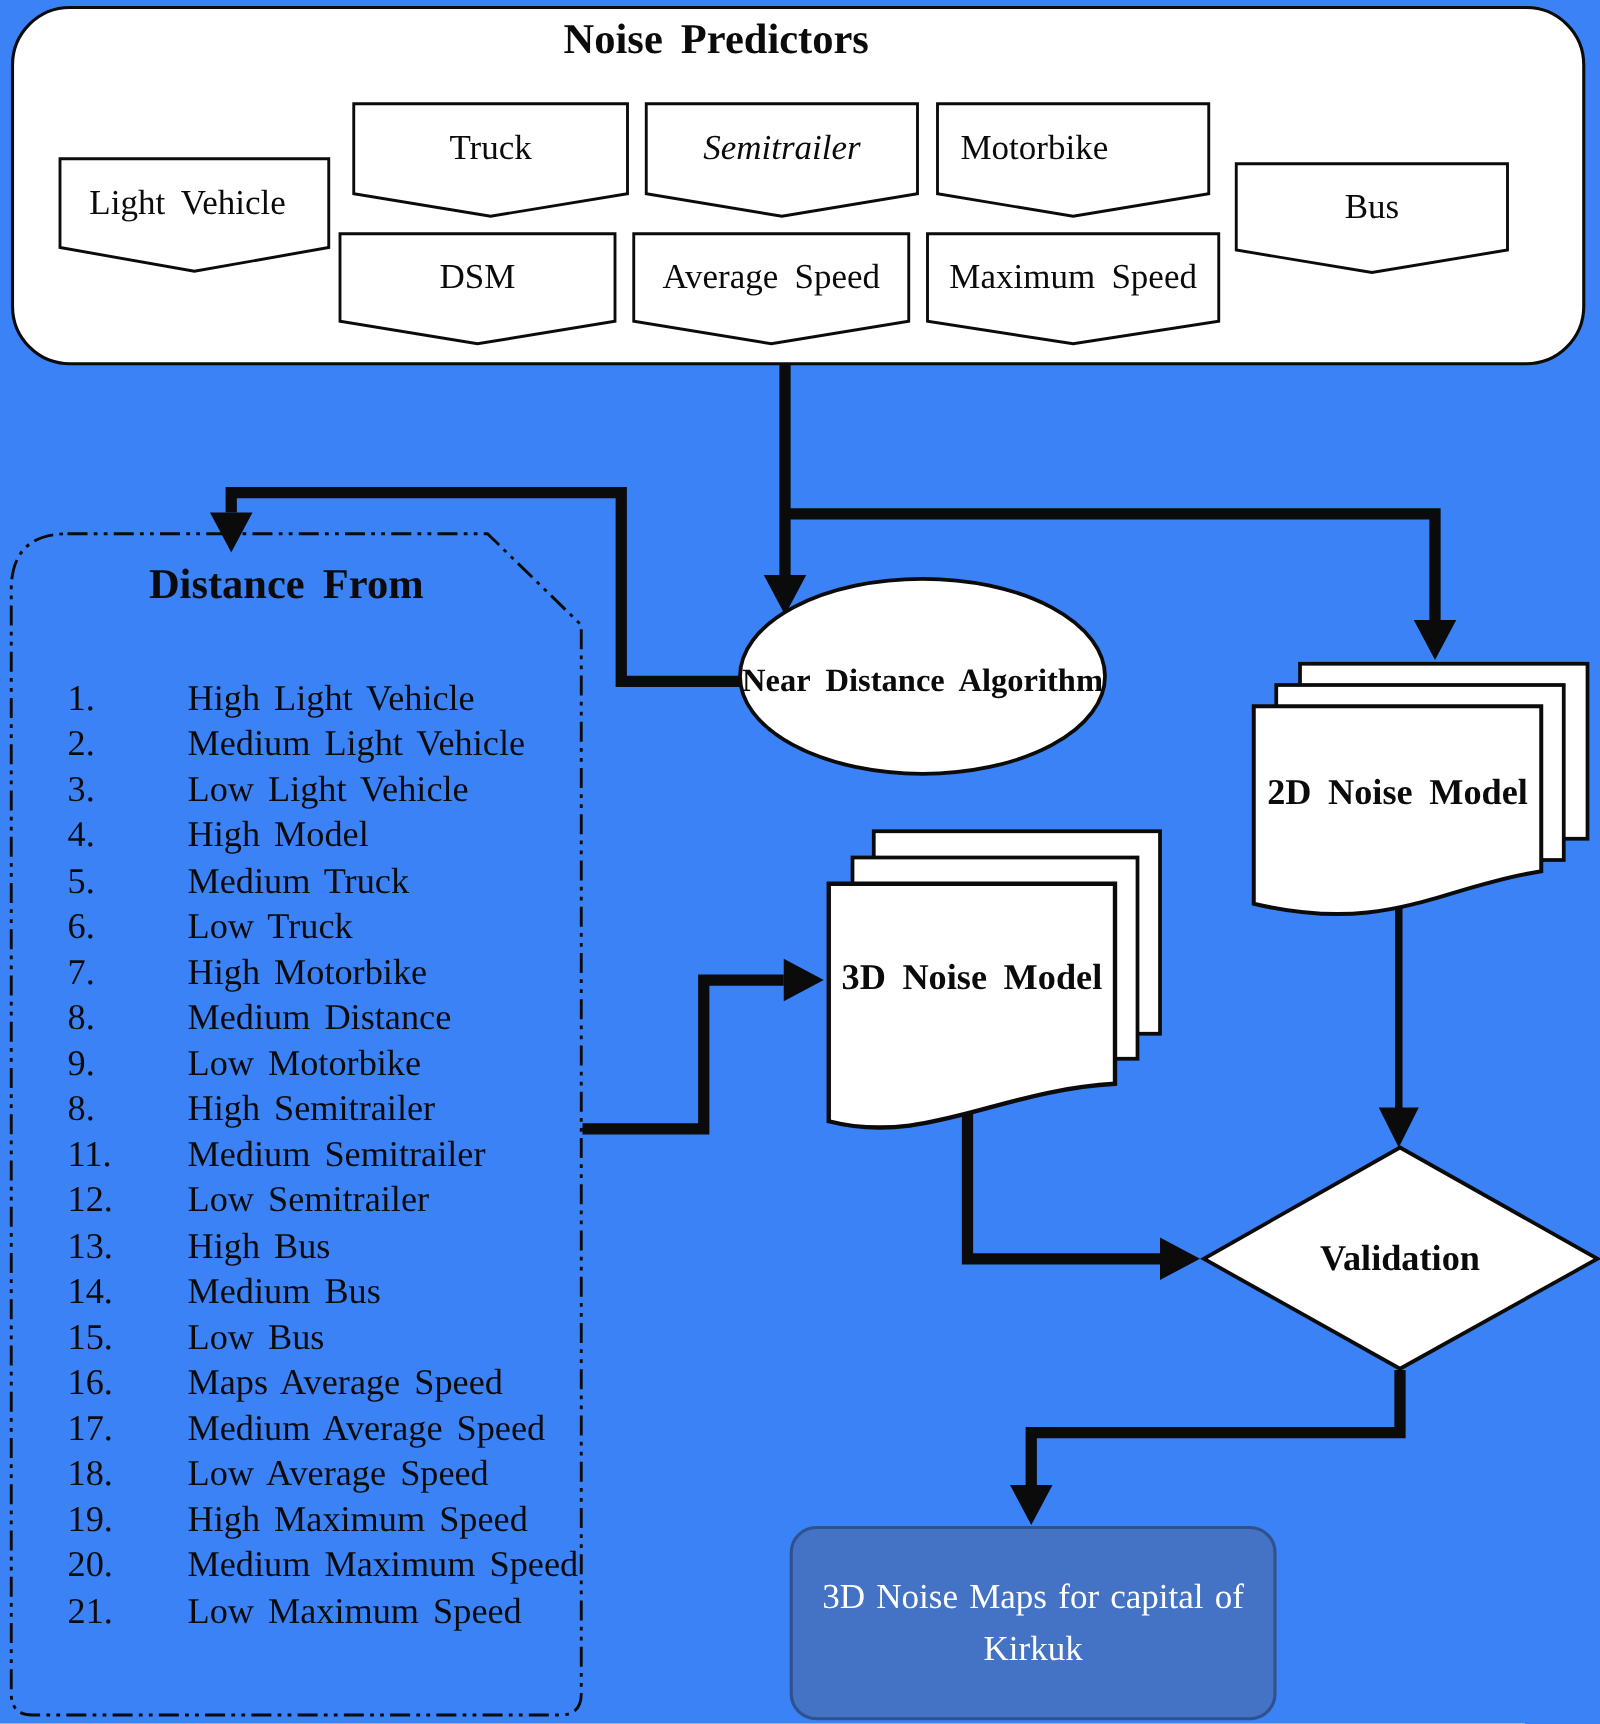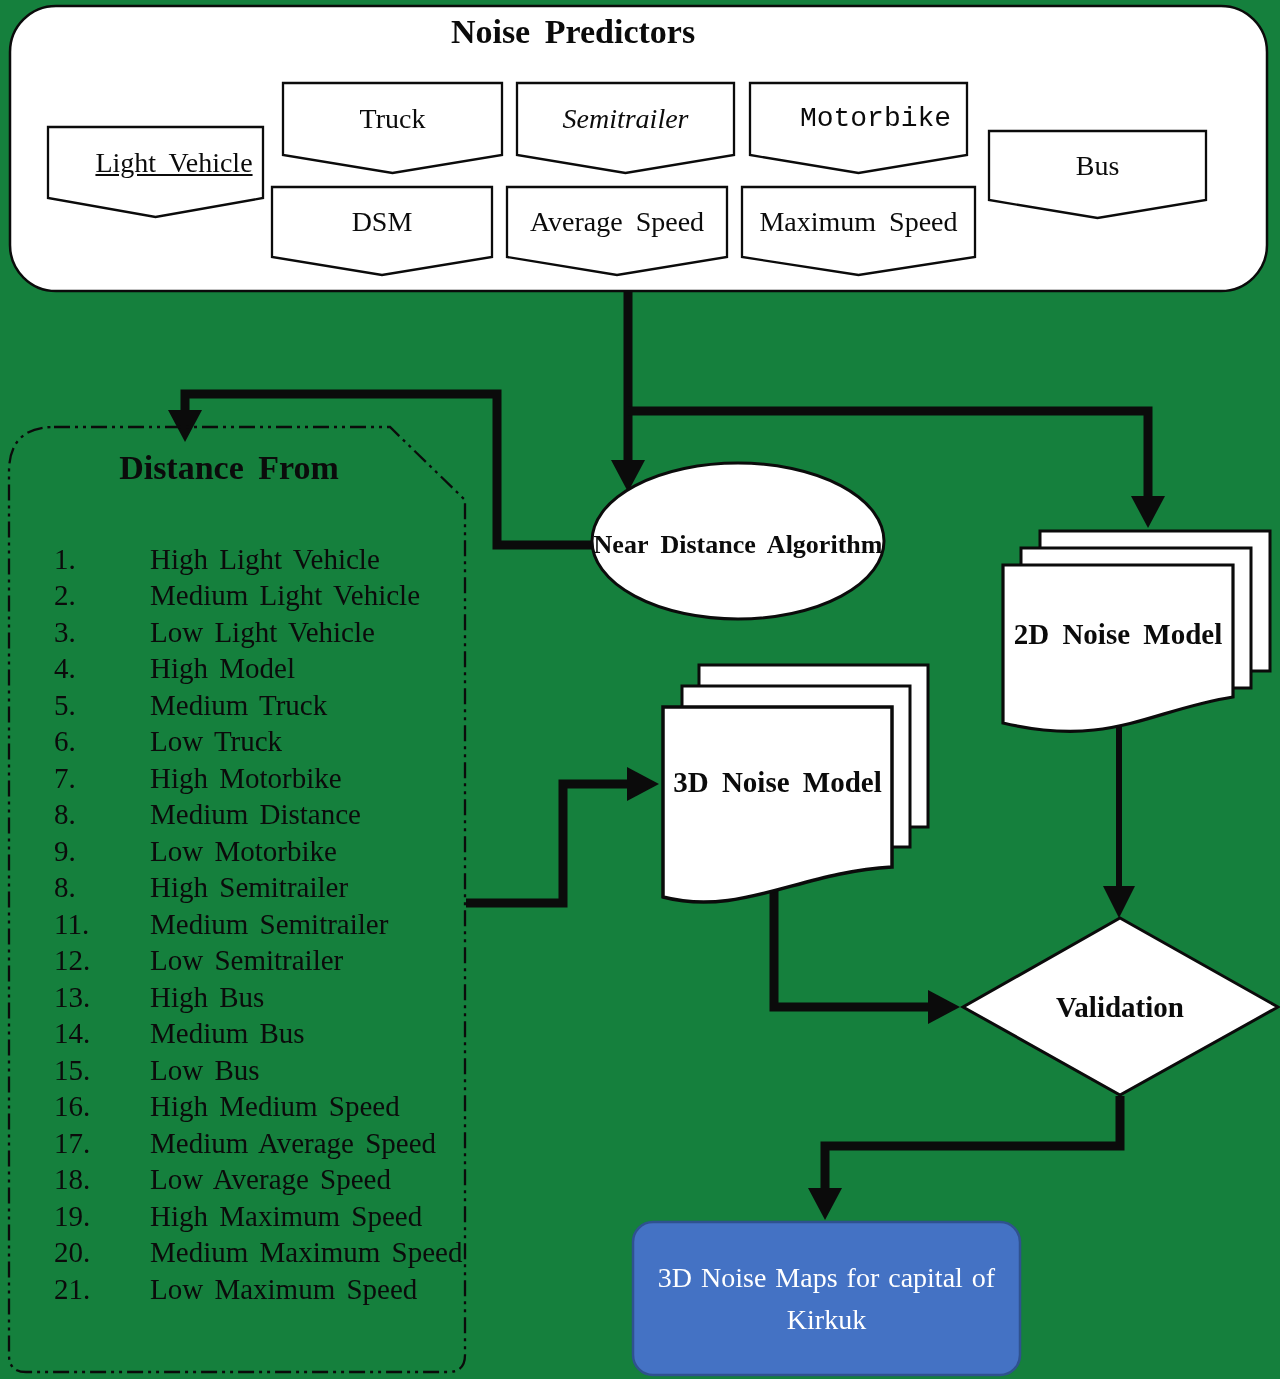--- a/index.html
+++ b/index.html
@@ -1,45 +1,45 @@
 <!DOCTYPE html>
 <html><head>
 <meta charset="utf-8">
 <style>
   * { box-sizing: border-box; margin: 0; padding: 0; }
   html, body { background: #ffffff; }
   #stage {
     position: relative;
     width: 1280px;
     height: 1379px;
-    background: #15803d;
+    background: #3b82f6;
     font-family: "Liberation Serif", serif;
     color: #0b0b0b;
     overflow: hidden;
   }
   #diagram-svg { position: absolute; left: 0; top: 0; }
   .lbl {
     position: absolute;
     display: flex;
     align-items: center;
     justify-content: center;
     text-align: center;
     font-family: "Liberation Serif", serif;
     color: #0b0b0b;
     word-spacing: 6px;
     line-height: 1.2;
   }
   .shape-lbl { font-size: 28px; }
   .bold { font-weight: bold; }
   .nowrap { white-space: nowrap; }
   #diagram-title { left: 0; top: 12px; width: 1146px; height: 40px; font-size: 34px; }
-  #lbl-light-vehicle { left: 56px;  top: 127px; width: 236px; height: 71px; text-decoration: underline; }
+  #lbl-light-vehicle { left: 32px;  top: 127px; width: 236px; height: 71px; }
   #lbl-truck         { left: 283px; top: 83px;  width: 219px; height: 72px; }
   #lbl-semitrailer   { left: 517px; top: 83px;  width: 217px; height: 72px; font-style: italic; }
-  #lbl-motorbike     { left: 770px; top: 83px;  width: 211px; height: 72px; font-family: Liberation Mono, monospace; }
+  #lbl-motorbike     { left: 722px; top: 83px;  width: 211px; height: 72px; }
   #lbl-bus           { left: 989px; top: 131px; width: 217px; height: 69px; }
   #lbl-dsm           { left: 272px; top: 187px; width: 220px; height: 70px; }
   #lbl-average-speed { left: 507px; top: 187px; width: 220px; height: 70px; }
   #lbl-maximum-speed { left: 742px; top: 187px; width: 233px; height: 70px; }
   #lbl-ndalg { left: 592px; top: 503px; width: 292px; height: 84px; font-size: 26px; line-height: 1.3; }
   #lbl-2d { left: 1003px; top: 565px; width: 230px; height: 138px; font-size: 29px; }
   #lbl-3d { left: 663px; top: 707px; width: 229px; height: 150px; font-size: 29px; }
   #lbl-validation { left: 1003px; top: 985px; width: 234px; height: 44px; font-size: 29px; }
   #lbl-output { left: 650px; top: 1238px; width: 353px; height: 122px; font-size: 28px;
                 color: #ffffff; line-height: 1.5; word-spacing: 2px; }
@@ -185,21 +185,21 @@
     <div class="row">
         <span class="num">14.</span>
         <span class="txt">Medium Bus</span>
       </div>
     <div class="row">
         <span class="num">15.</span>
         <span class="txt">Low Bus</span>
       </div>
     <div class="row">
         <span class="num">16.</span>
-        <span class="txt">High Medium Speed</span>
+        <span class="txt">Maps Average Speed</span>
       </div>
     <div class="row">
         <span class="num">17.</span>
         <span class="txt">Medium Average Speed</span>
       </div>
     <div class="row">
         <span class="num">18.</span>
         <span class="txt">Low Average Speed</span>
       </div>
     <div class="row">

